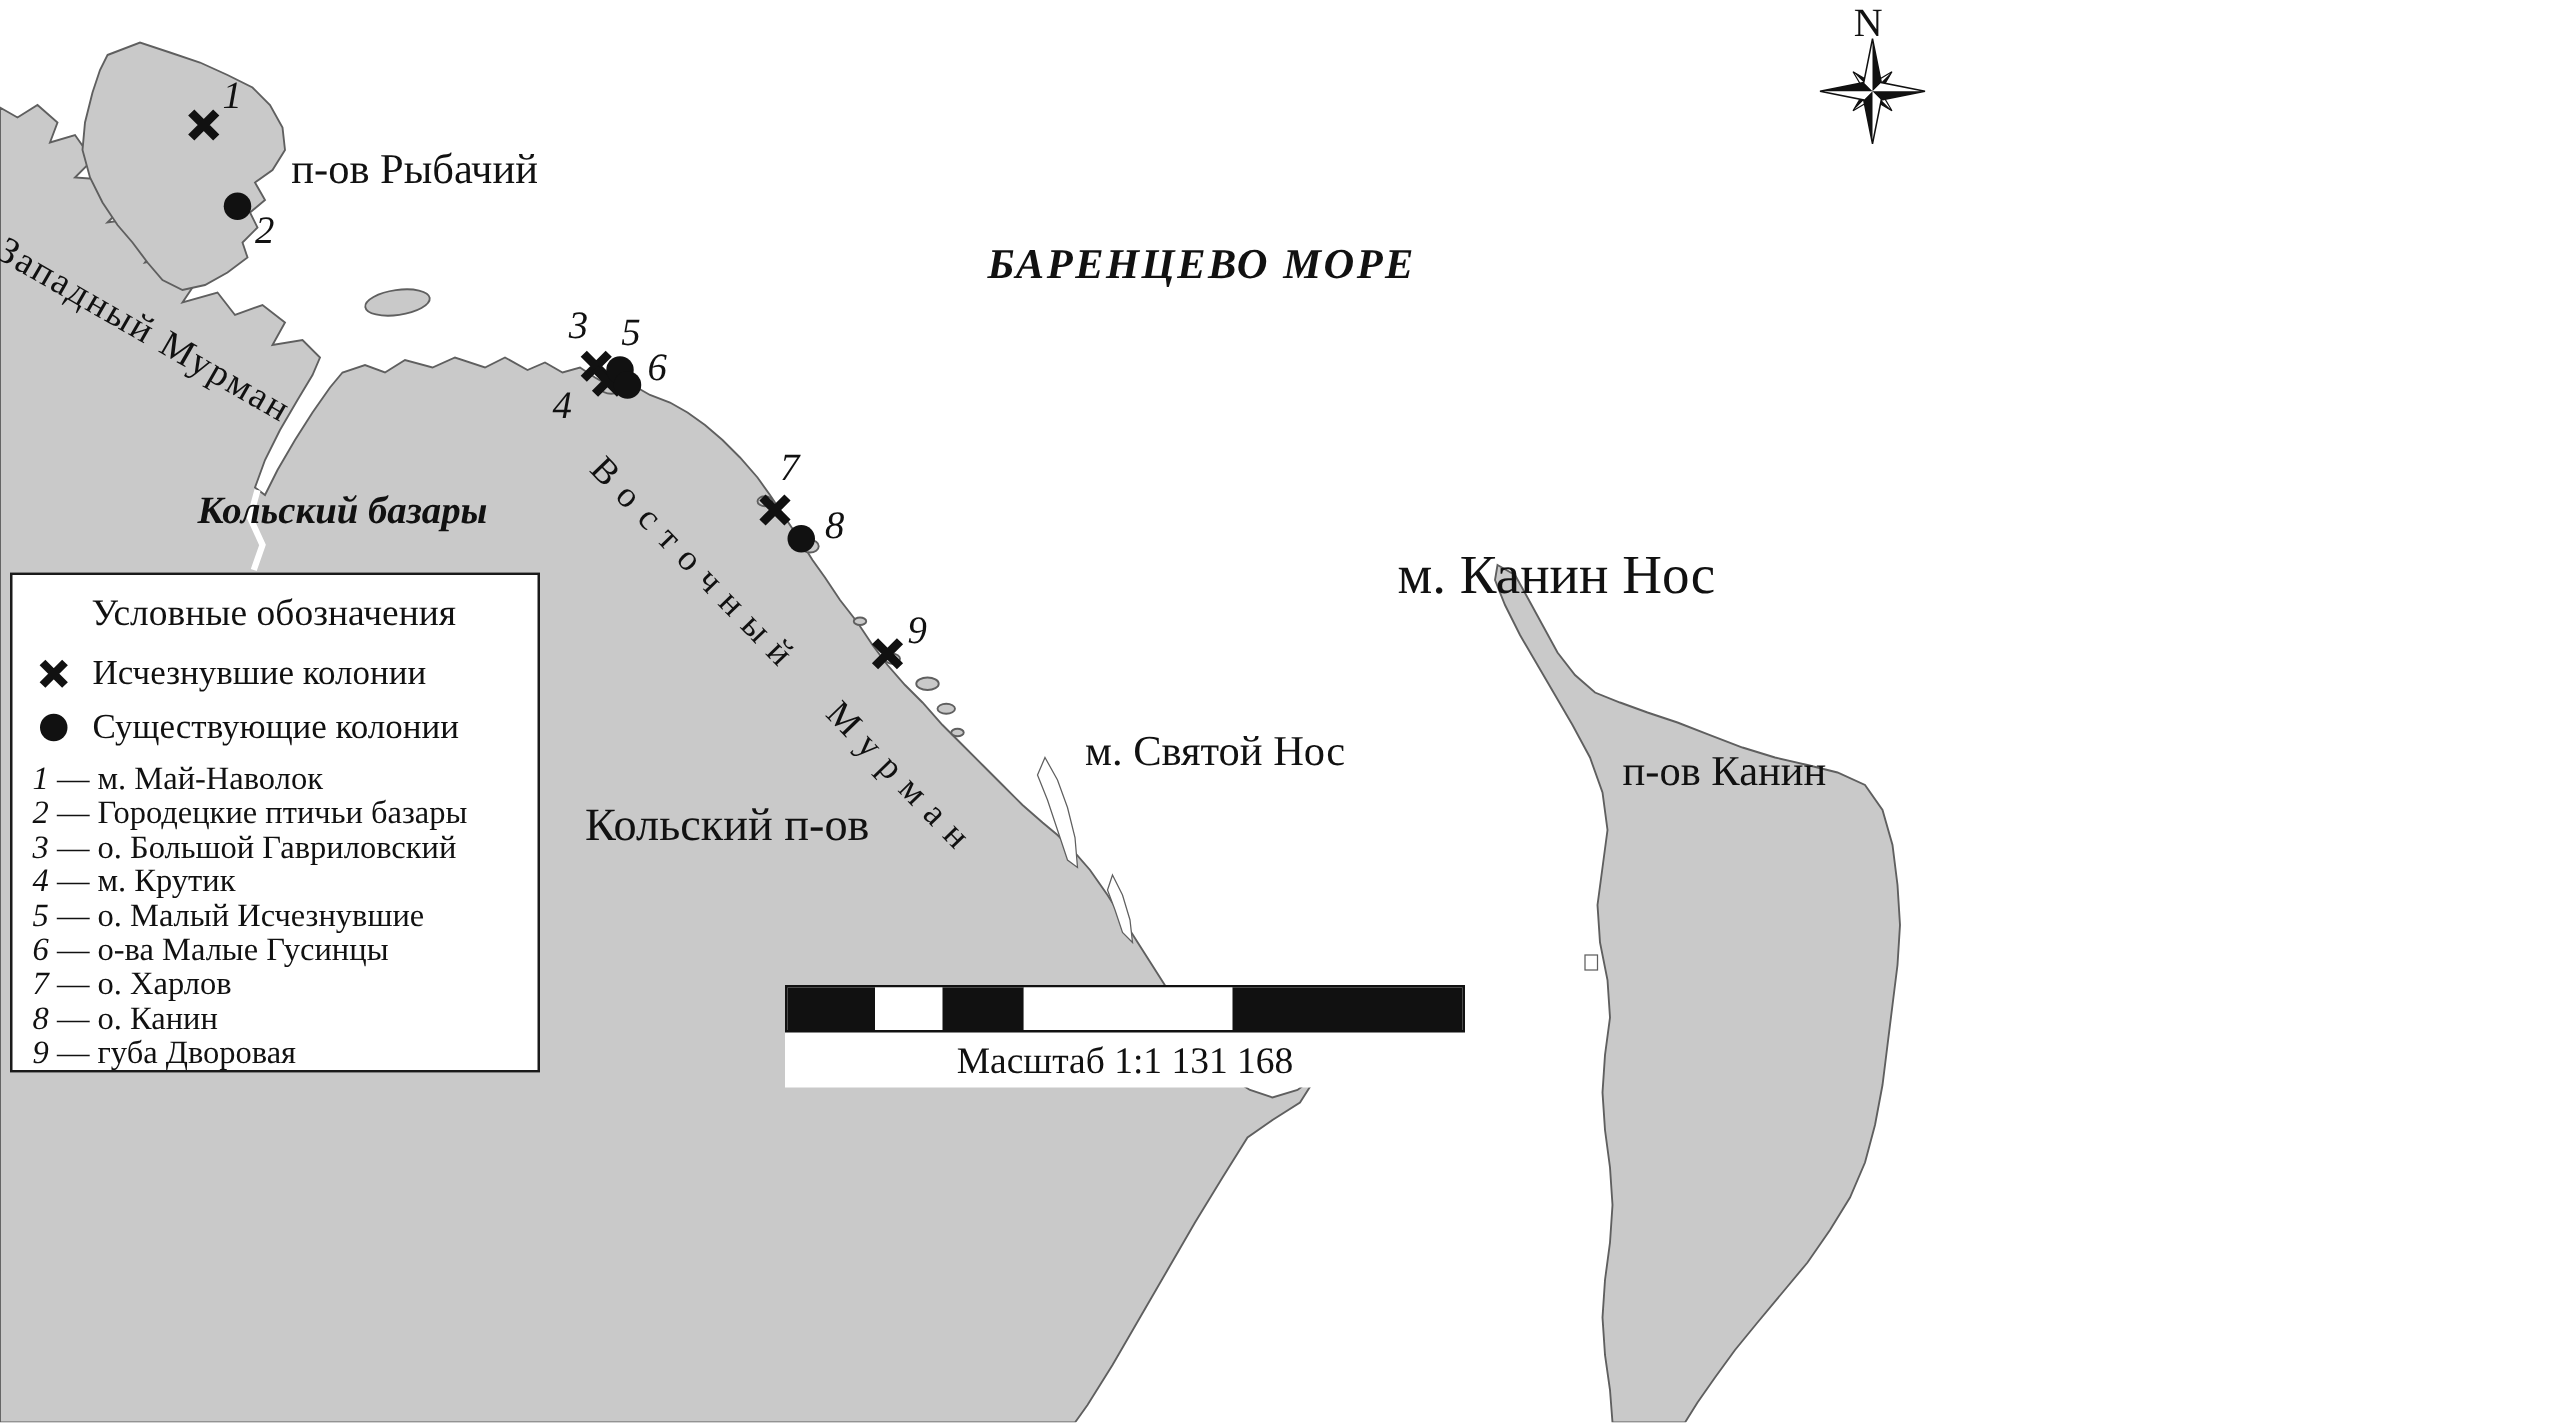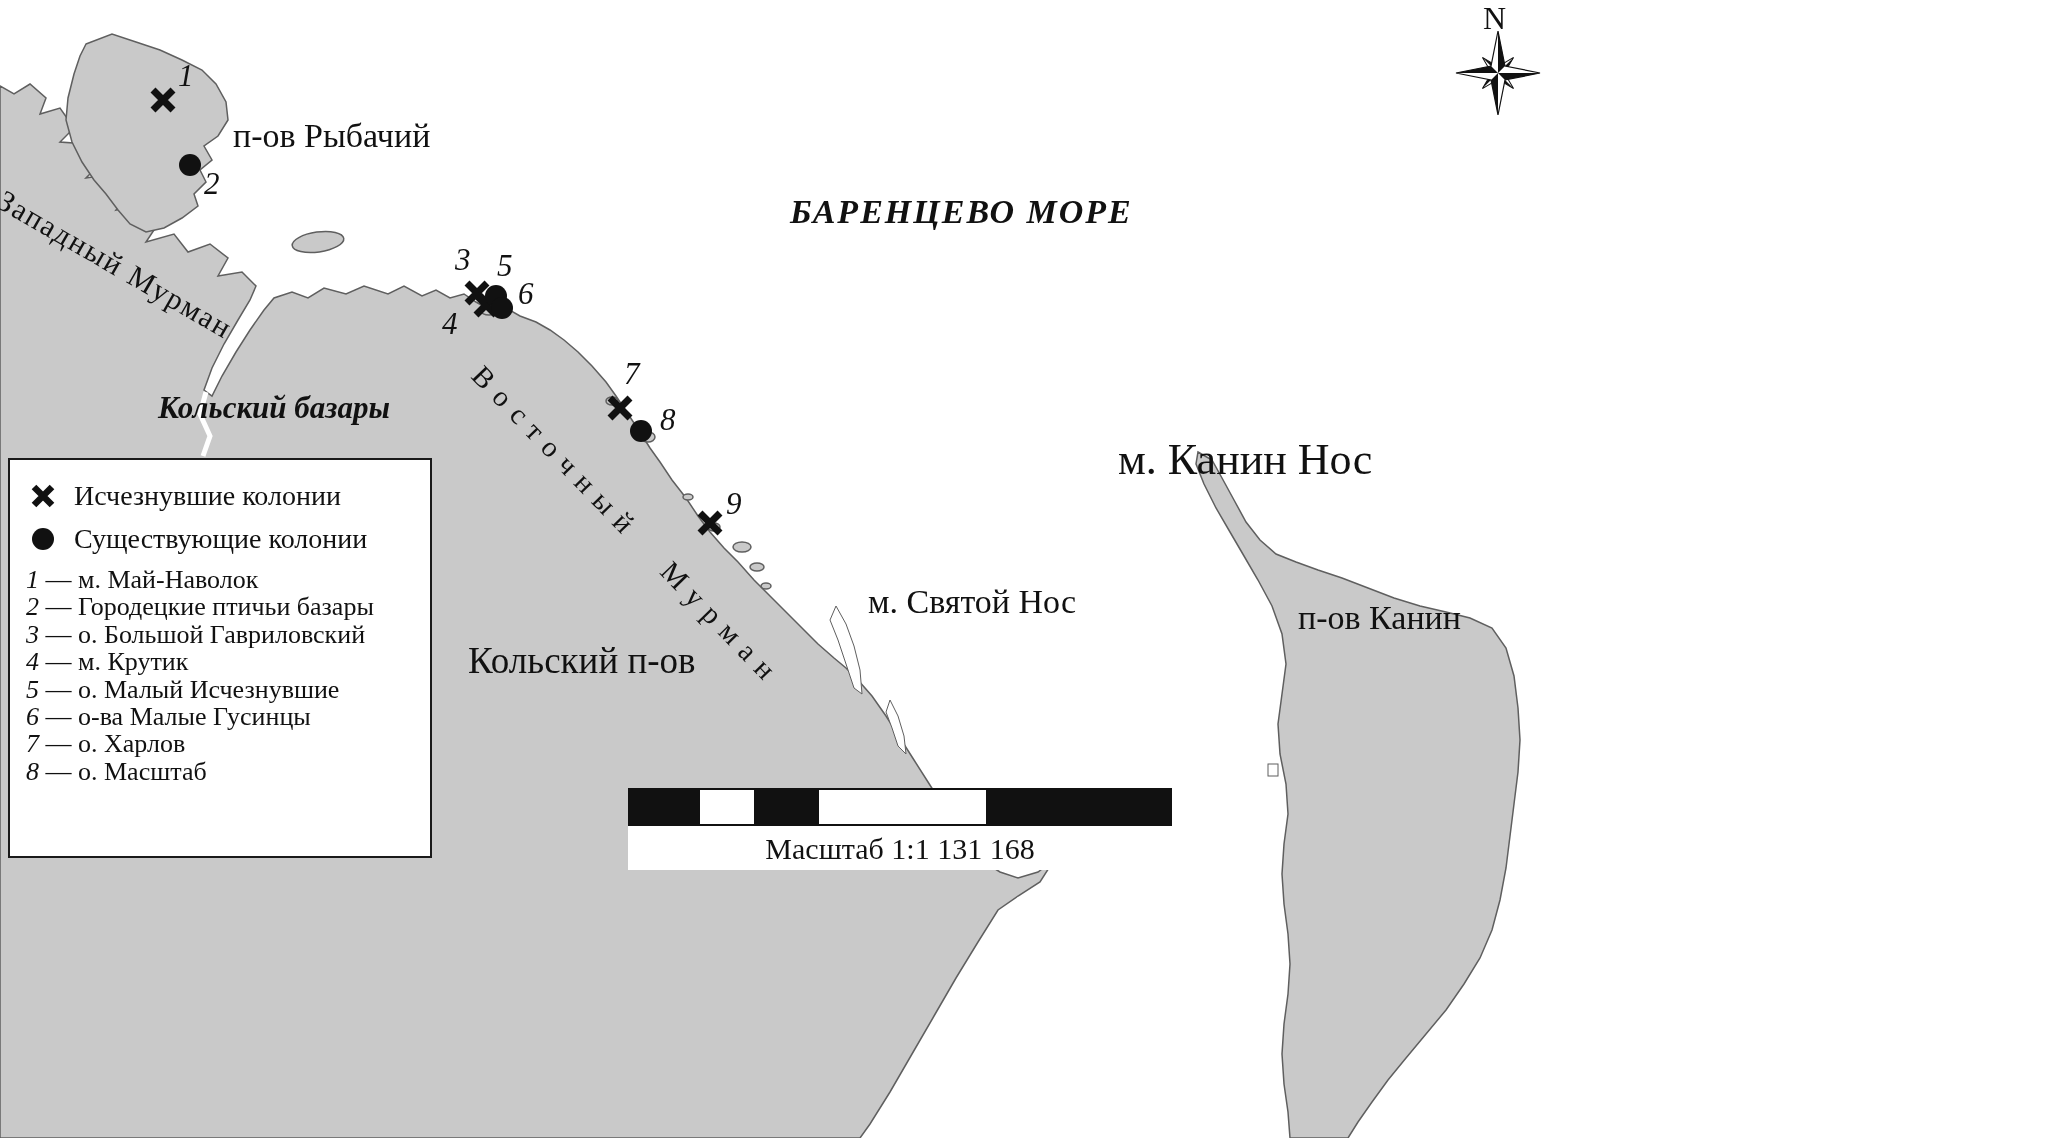--- a/index.html
+++ b/index.html
@@ -167,41 +167,43 @@
       <div class="marker-num" style="left: 660px; top: 404px;">8</div>
       <div class="marker extinct" style="left: 710px; top: 523px;">
         <svg viewBox="0 0 30 30">
           <path d="M5 5 L25 25 M25 5 L5 25" stroke="#111" stroke-width="7" fill="none"></path>
         </svg>
       </div>
       <div class="marker-num" style="left: 726px; top: 488px;">9</div>
     </div>
 
   <div class="legend">
+    <div class="legend-title">Условные обозначения</div>
     <div class="sym-row">
       <span class="sym sym-x">
         <svg viewBox="0 0 26 26">
             <path d="M4 4 L22 22 M22 4 L4 22" stroke="#111" stroke-width="6.5" fill="none"></path>
           </svg>
       </span>
       <span class="sym-label">Исчезнувшие колонии</span>
     </div>
     <div class="sym-row">
       <span class="sym sym-dot"></span>
       <span class="sym-label">Существующие колонии</span>
     </div>
     <div class="legend-items">
         <div class="legend-item"><span class="li-num">1</span><span class="li-sep"> — </span><span class="li-label">м. Май-Наволок</span></div>
         <div class="legend-item"><span class="li-num">2</span><span class="li-sep"> — </span><span class="li-label">Городецкие птичьи базары</span></div>
         <div class="legend-item"><span class="li-num">3</span><span class="li-sep"> — </span><span class="li-label">о. Большой Гавриловский</span></div>
         <div class="legend-item"><span class="li-num">4</span><span class="li-sep"> — </span><span class="li-label">м. Крутик</span></div>
         <div class="legend-item"><span class="li-num">5</span><span class="li-sep"> — </span><span class="li-label">о. Малый Исчезнувшие</span></div>
         <div class="legend-item"><span class="li-num">6</span><span class="li-sep"> — </span><span class="li-label">о-ва Малые Гусинцы</span></div>
         <div class="legend-item"><span class="li-num">7</span><span class="li-sep"> — </span><span class="li-label">о. Харлов</span></div>
-        <div class="legend-item"><span class="li-num">8</span><span class="li-sep"> — </span><span class="li-label">о. Масштаб</span></div>
+        <div class="legend-item"><span class="li-num">8</span><span class="li-sep"> — </span><span class="li-label">о. Канин</span></div>
+        <div class="legend-item"><span class="li-num">9</span><span class="li-sep"> — </span><span class="li-label">губа Дворовая</span></div>
       </div>
   </div>
 
   <div class="scalebar">
     <div class="bar">
         <div style="flex-grow: 0.13; flex-basis: 0px; background: rgb(17, 17, 17);"></div>
         <div style="flex-grow: 0.1; flex-basis: 0px; background: rgb(255, 255, 255);"></div>
         <div style="flex-grow: 0.12; flex-basis: 0px; background: rgb(17, 17, 17);"></div>
         <div style="flex-grow: 0.31; flex-basis: 0px; background: rgb(255, 255, 255);"></div>
         <div style="flex-grow: 0.34; flex-basis: 0px; background: rgb(17, 17, 17);"></div>

